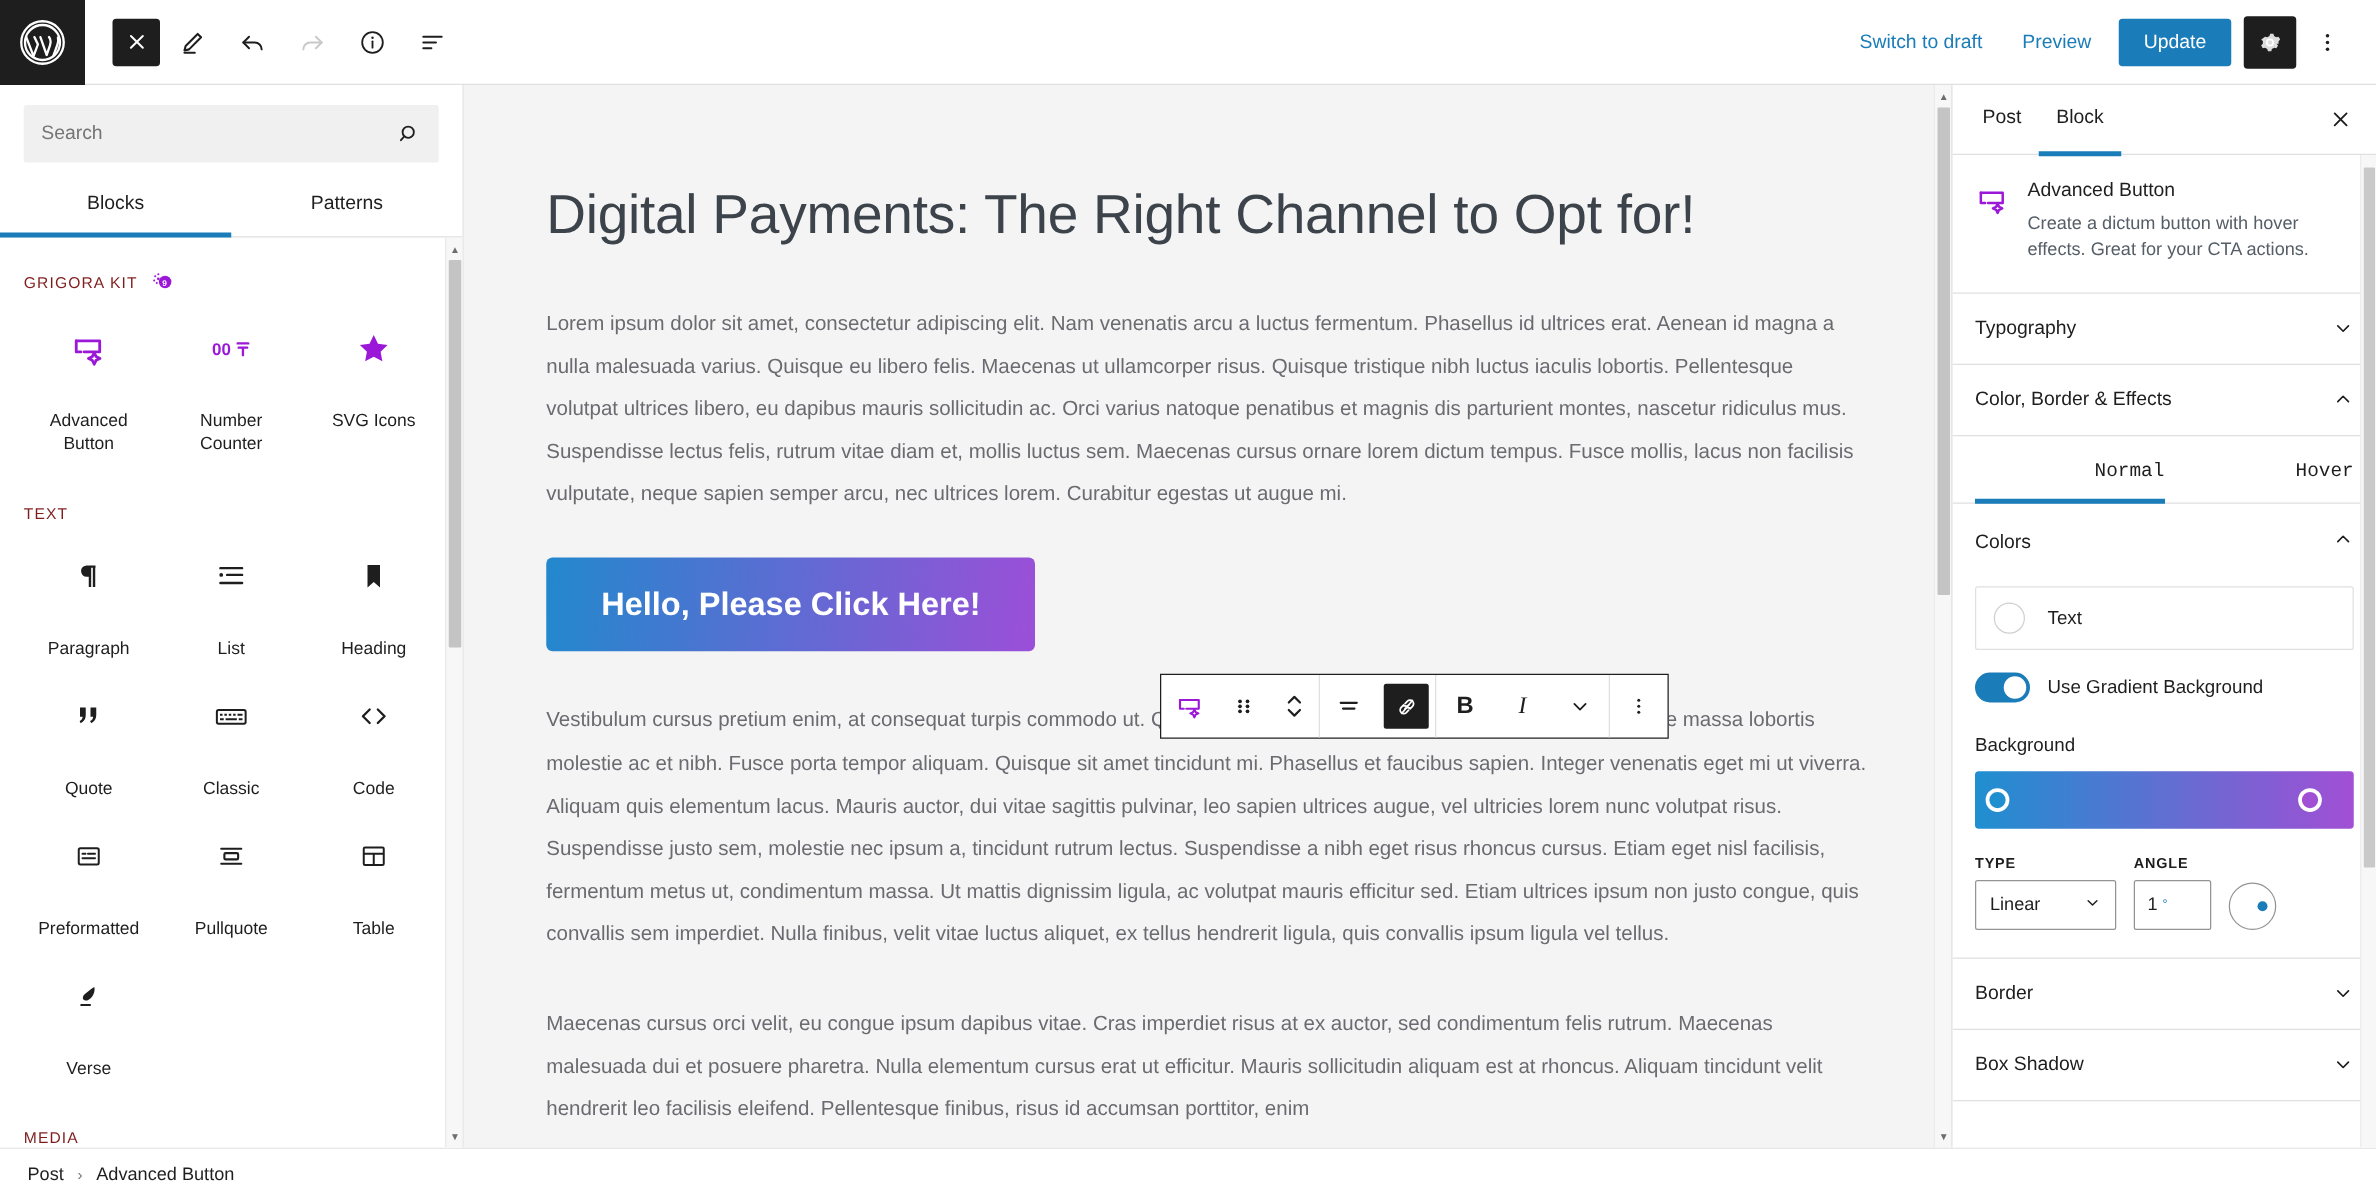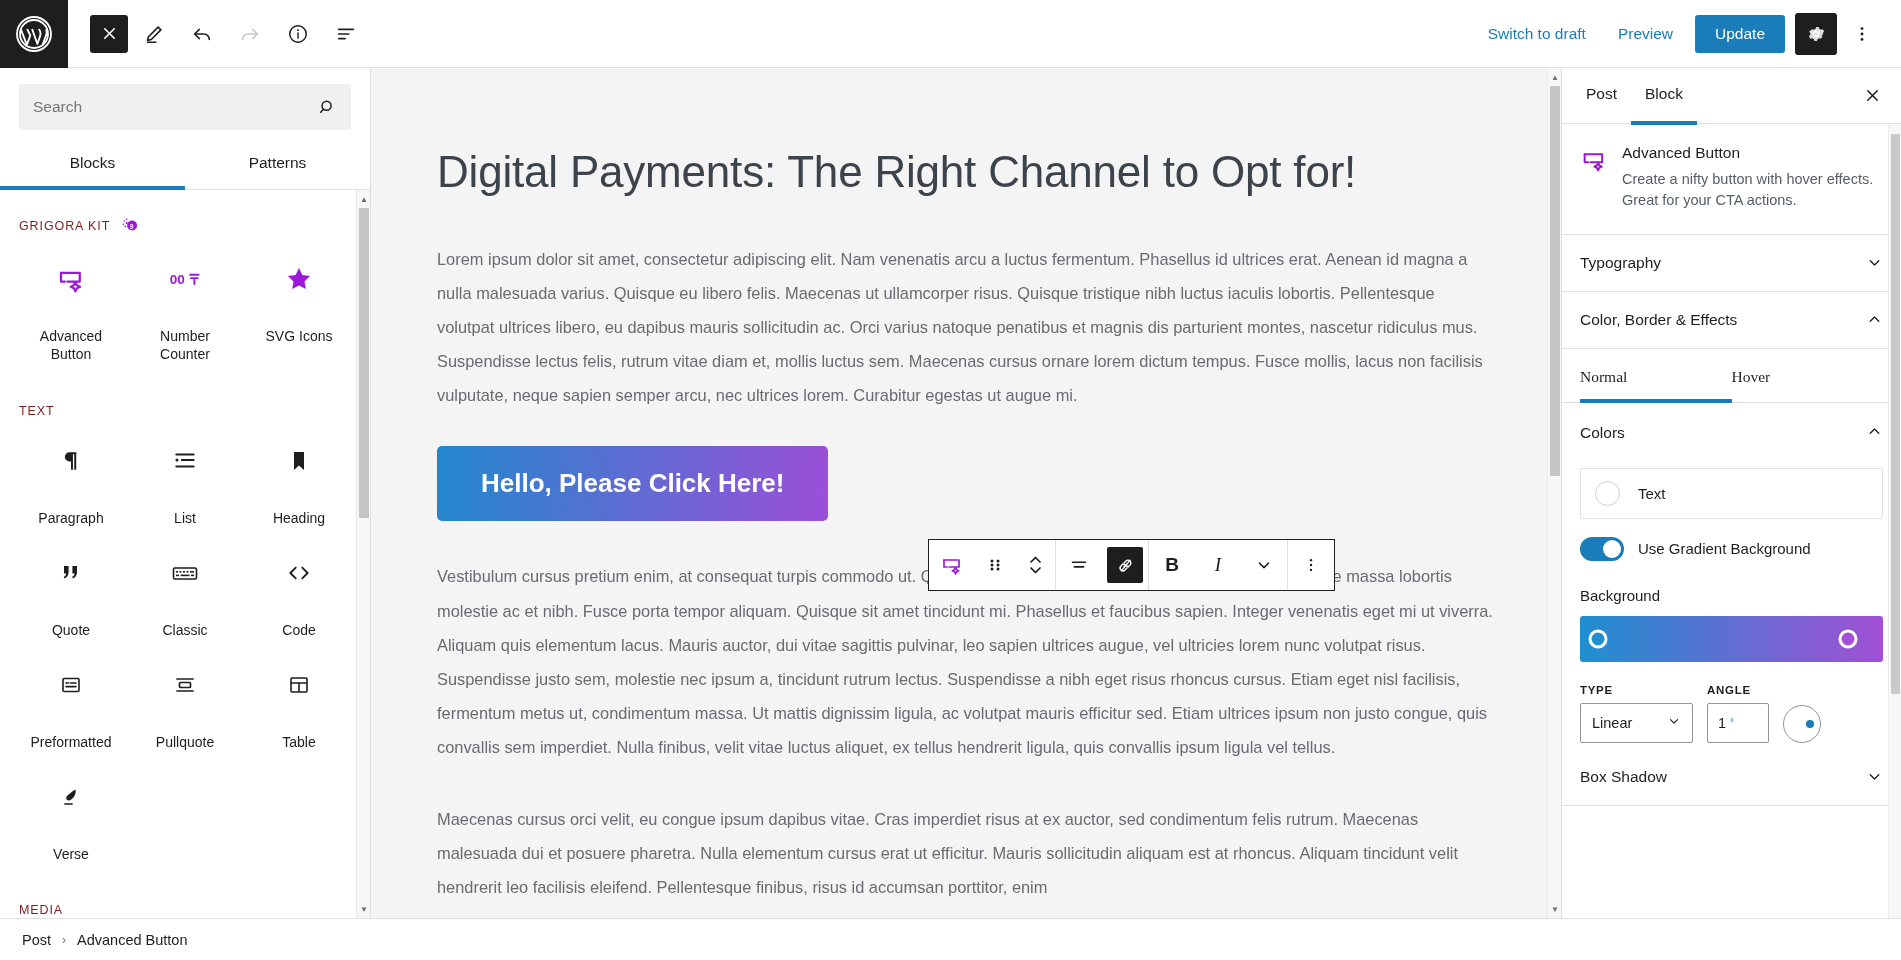--- a/index.html
+++ b/index.html
@@ -182,23 +182,23 @@
   .blk-card-title { font-size: 15.5px; color: #1e1e1e; margin-bottom: 7px; }
   .blk-card-desc { font-size: 14.5px; color: #555d66; line-height: 1.48; }
   .panel-row {
     display: flex; align-items: center; justify-content: space-between;
     padding: 19px 18px; border-bottom: 1px solid #e0e0e0; cursor: pointer;
     font-size: 15.5px; color: #1e1e1e;
   }
   .panel-row .chev { color: #1e1e1e; display: flex; }
   .sb-subtabs { display: flex; padding: 6px 18px 0 18px; border-bottom: 1px solid #e0e0e0; }
   .sb-subtab {
-    flex: 1; text-align: left; font-size: 15.5px; padding: 13px 0;
+    flex: 1; text-align: right; font-size: 15.5px; padding: 13px 0;
     background: transparent; border: none; cursor: pointer; color: #1e1e1e;
-    border-bottom: 4px solid transparent; margin-bottom: -1px; font-family: Liberation Serif, serif;
+    border-bottom: 4px solid transparent; margin-bottom: -1px; font-family: Liberation Mono, monospace;
   }
   .sb-subtab.active { border-bottom-color: #1a7cb8; }
   .colors-panel { padding: 0 18px 6px 18px; }
   .colors-head {
     display: flex; align-items: center; justify-content: space-between;
     padding: 20px 0 10px 0; font-size: 15.5px; color: #1e1e1e; cursor: pointer;
   }
   .swatch-box {
     border: 1px solid #e0e0e0; border-radius: 2px; display: flex; align-items: center;
     gap: 18px; padding: 12px 14px; margin-top: 14px; cursor: pointer;
@@ -615,21 +615,21 @@
       <div class="blk-card">
         <span class="blk-card-ico">
           <svg width="28" height="28" viewBox="0 0 24 24" fill="none" stroke="currentColor" stroke-width="1.7" stroke-linecap="round" stroke-linejoin="round">
             <path d="M4 7h15v7H9"></path>
               <path d="M4 7v7h3"></path>
             <path d="M15.5 14.5l1 2.2 2.2 1-2.2 1-1 2.2-1-2.2-2.2-1 2.2-1z"></path>
           </svg>
         </span>
         <div>
           <div class="blk-card-title">Advanced Button</div>
-          <div class="blk-card-desc">Create a nifty button with hover effects. Great for your CTA actions.</div>
+          <div class="blk-card-desc">Create a dictum button with hover effects. Great for your CTA actions.</div>
         </div>
       </div>
 
       <div class="panel-row">
         <span>Typography</span>
         <span class="chev">
           <svg width="17" height="17" viewBox="0 0 24 24" fill="none" stroke="currentColor" stroke-width="1.9" stroke-linecap="round" stroke-linejoin="round">
               <path d="M6 9.5l6 6 6-6"></path>
             </svg>
         </span>
@@ -696,20 +696,28 @@
               <span>1</span>
               <span class="deg">°</span>
             </div>
           </div>
           <div class="angle-dial">
             <span class="dot"></span>
           </div>
         </div>
       </div>
 
+      <div class="panel-row" style="margin-top:16px;border-top:1px solid #e0e0e0;">
+        <span>Border</span>
+        <span class="chev">
+          <svg width="17" height="17" viewBox="0 0 24 24" fill="none" stroke="currentColor" stroke-width="1.9" stroke-linecap="round" stroke-linejoin="round">
+              <path d="M6 9.5l6 6 6-6"></path>
+            </svg>
+        </span>
+      </div>
       <div class="panel-row">
         <span>Box Shadow</span>
         <span class="chev">
           <svg width="17" height="17" viewBox="0 0 24 24" fill="none" stroke="currentColor" stroke-width="1.9" stroke-linecap="round" stroke-linejoin="round">
               <path d="M6 9.5l6 6 6-6"></path>
             </svg>
         </span>
       </div>
 
       <div class="sb-scrollbar">

